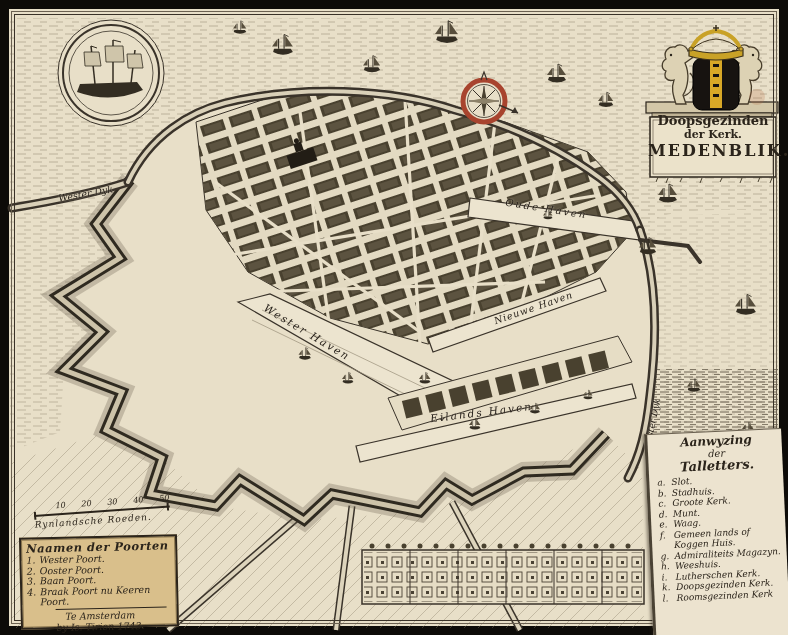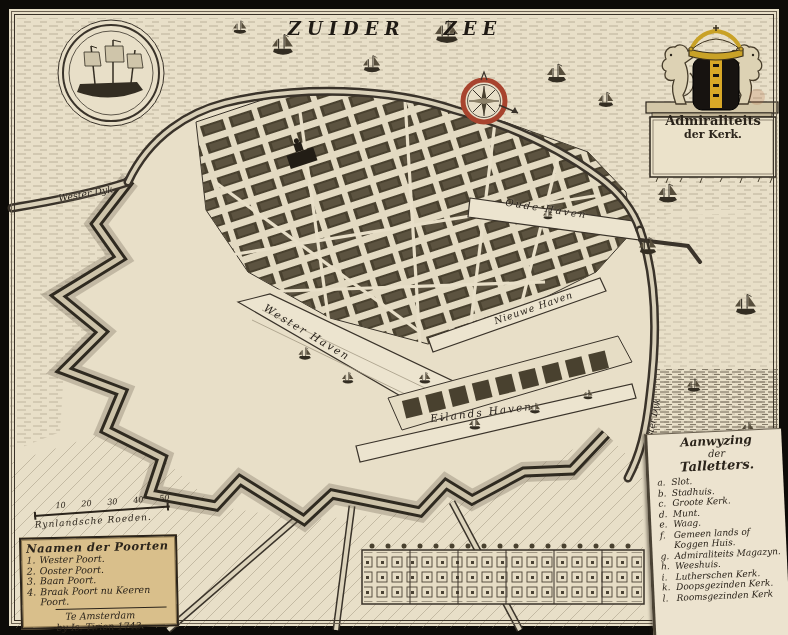--- a/index.html
+++ b/index.html
@@ -310,21 +310,20 @@
           <line x1="770" y1="183" x2="772" y2="178"></line>
       </g>
     </g>
 
     <circle cx="757" cy="97" r="8" fill="#b5693f" opacity="0.22"></circle>
     <circle cx="722" cy="470" r="6" fill="#b5693f" opacity="0.18"></circle>
   </svg>
 
   <div id="innerline"></div>
 
-  <div class="lbl lbl-sea" style="left:250px;top:18px;width:290px;text-align:center;">ZUIDER ZEE</div>
 
   <div class="lbl" style="left:58px;top:188px;font-size:9.5px;transform:rotate(-10deg);">Wester Dyk</div>
 
   <div class="lbl" style="left:505px;top:203px;font-size:10px;letter-spacing:2px;transform:rotate(9deg);">Oude Haven</div>
 
   <div class="lbl" style="left:492px;top:302px;font-size:9.5px;letter-spacing:1px;transform:rotate(-19deg);">Nieuwe Haven</div>
 
   <div class="lbl" style="left:258px;top:326px;font-size:10.5px;letter-spacing:2px;transform:rotate(31deg);">Wester Haven</div>
 
   <div class="lbl" style="left:430px;top:406px;font-size:10.5px;letter-spacing:2px;transform:rotate(-7deg);">Eilands Haven</div>
@@ -414,16 +413,17 @@
       <span class="k">k.</span>
         <span class="v">Doopsgezinden Kerk.</span>
     </div>
     <div class="let-item">
       <span class="k">l.</span>
         <span class="v">Roomsgezinden Kerk</span>
     </div>
   </div>
 
   <div class="cart-text">
-    <div class="cart-l1">Admiraliteits</div>
+    <div class="cart-l1">Doopsgezinden</div>
     <div class="cart-l2">der Kerk.</div>
+    <div class="cart-l3">MEDENBLIK.</div>
   </div>
 </div>
 
 </body></html>

